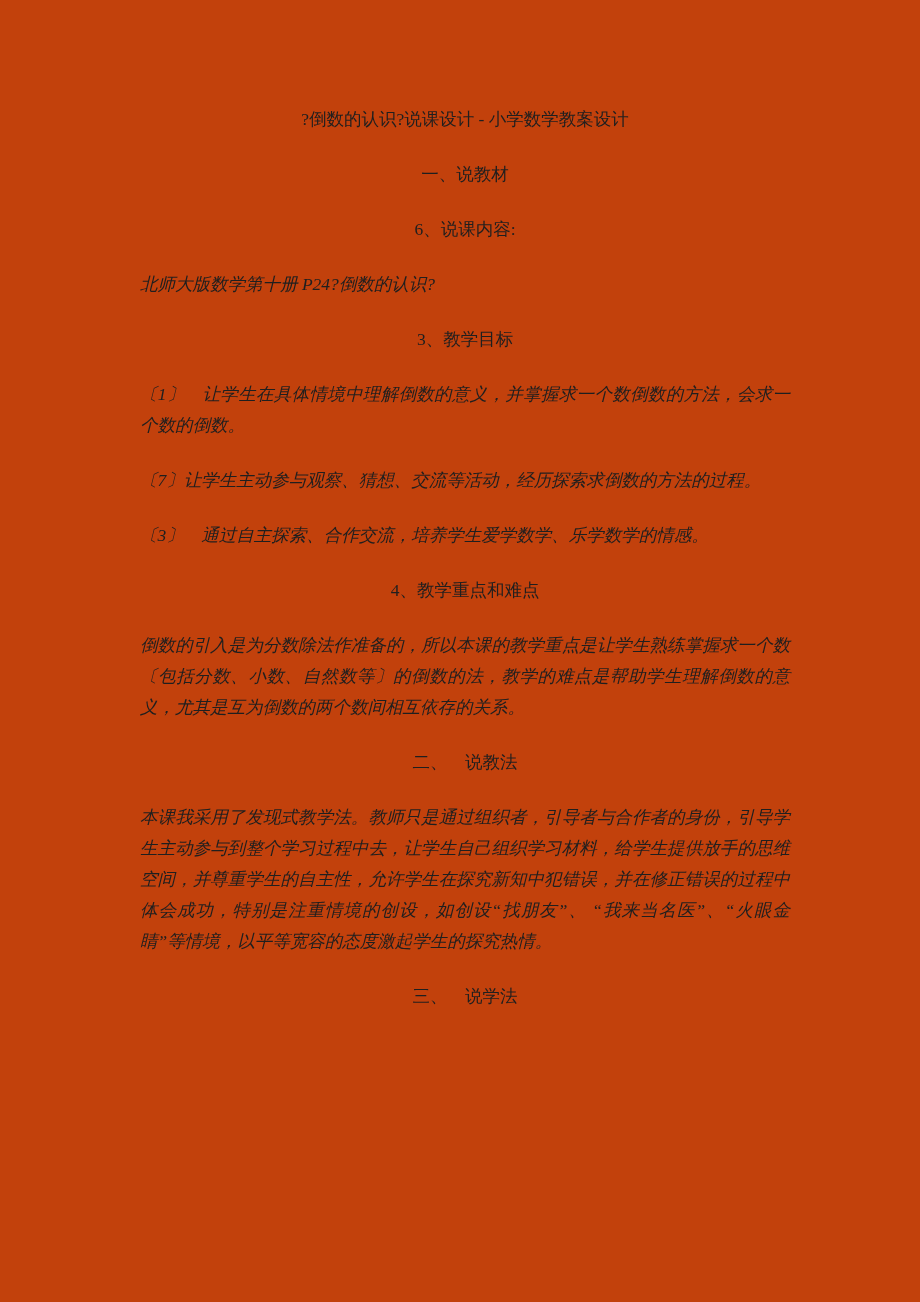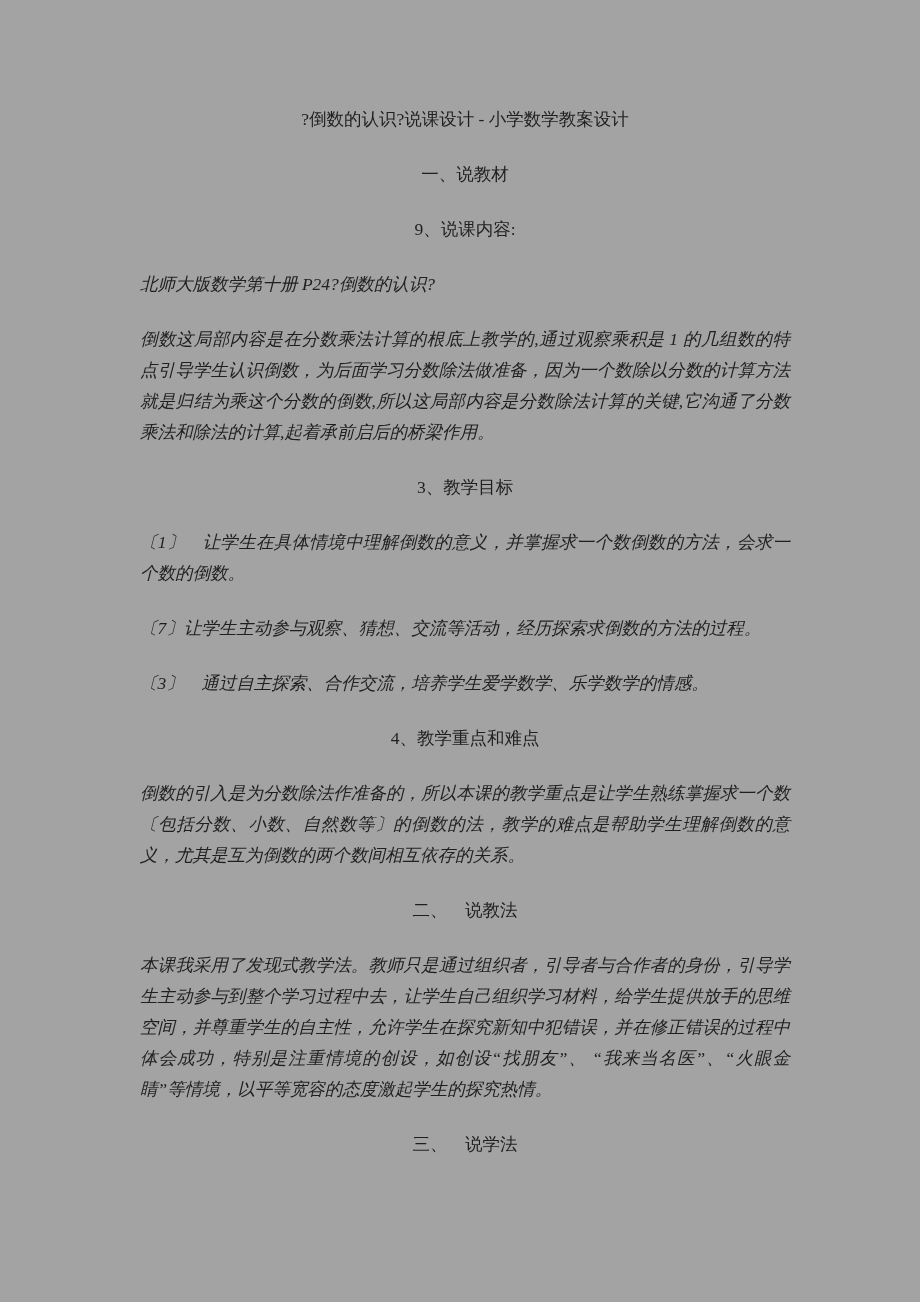--- a/index.html
+++ b/index.html
@@ -4,21 +4,21 @@
 <style>
   html, body {
     margin: 0;
     padding: 0;
     background: #ffffff;
   }
   .page {
     position: relative;
     width: 920px;
     height: 1302px;
-    background: #a3a3a3;
+    background: #c2410c;
     overflow: hidden;
     font-family: "Liberation Serif", "DejaVu Serif", serif;
     color: #1f1f1f;
   }
   .content {
     padding: 104px 130px 0 140px; 
   }
   .content p {
     margin: 0 0 24px 0;
     font-size: 17.5px;
@@ -40,26 +40,25 @@
 </head>
 <body>
 
 <div class="page">
   <div class="content">
 
     <p class="doc-title">?倒数的认识?说课设计 - 小学数学教案设计</p>
 
     <p class="heading">一、说教材</p>
 
-    <p class="heading">9、说课内容:</p>
+    <p class="heading">6、说课内容:</p>
 
     <p class="para">北师大版数学第十册 P24?倒数的认识?</p>
 
 
-    <p class="para">倒数这局部内容是在分数乘法计算的根底上教学的,通过观察乘积是 1 的几组数的特点引导学生认识倒数，为后面学习分数除法做准备，因为一个数除以分数的计算方法就是归结为乘这个分数的倒数,所以这局部内容是分数除法计算的关键,它沟通了分数乘法和除法的计算,起着承前启后的桥梁作用。</p>
 
     <p class="heading">3、教学目标</p>
 
     <p class="para">〔1〕　让学生在具体情境中理解倒数的意义，并掌握求一个数倒数的方法，会求一个数的倒数。</p>
 
     <p class="para">〔7〕让学生主动参与观察、猜想、交流等活动，经历探索求倒数的方法的过程。</p>
 
     <p class="para">〔3〕　通过自主探索、合作交流，培养学生爱学数学、乐学数学的情感。</p>
 
     <p class="heading">4、教学重点和难点</p>

